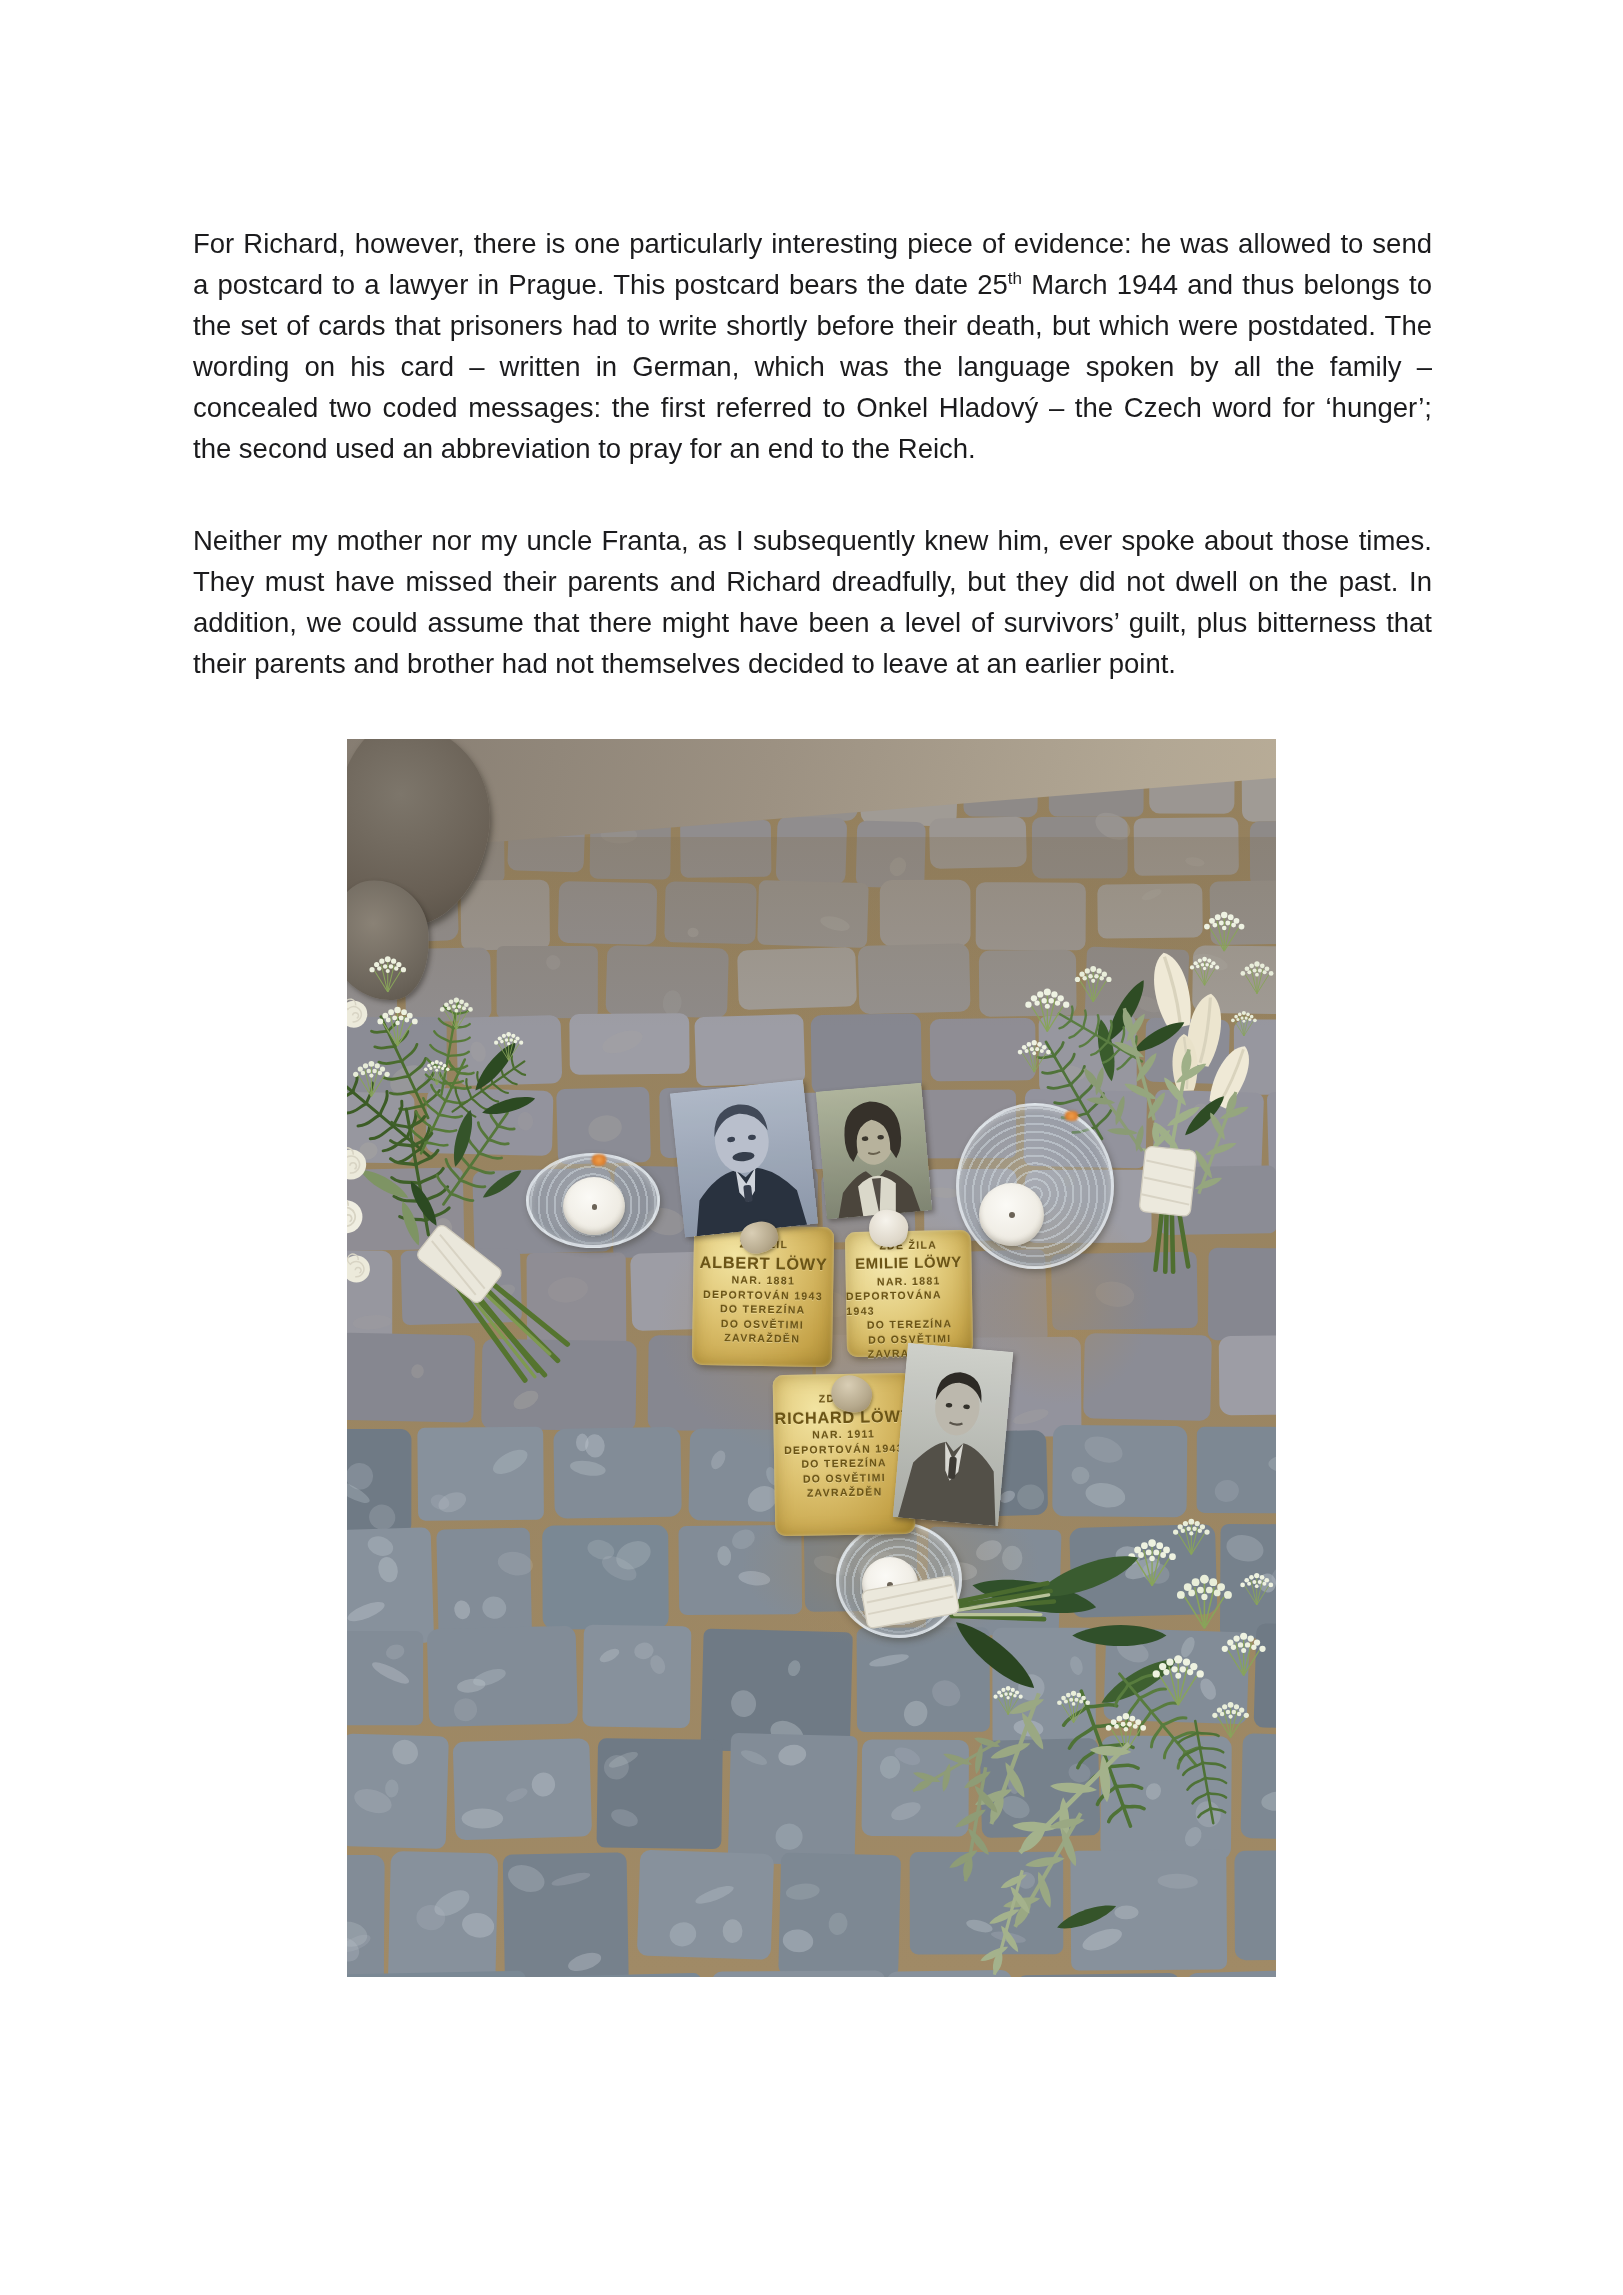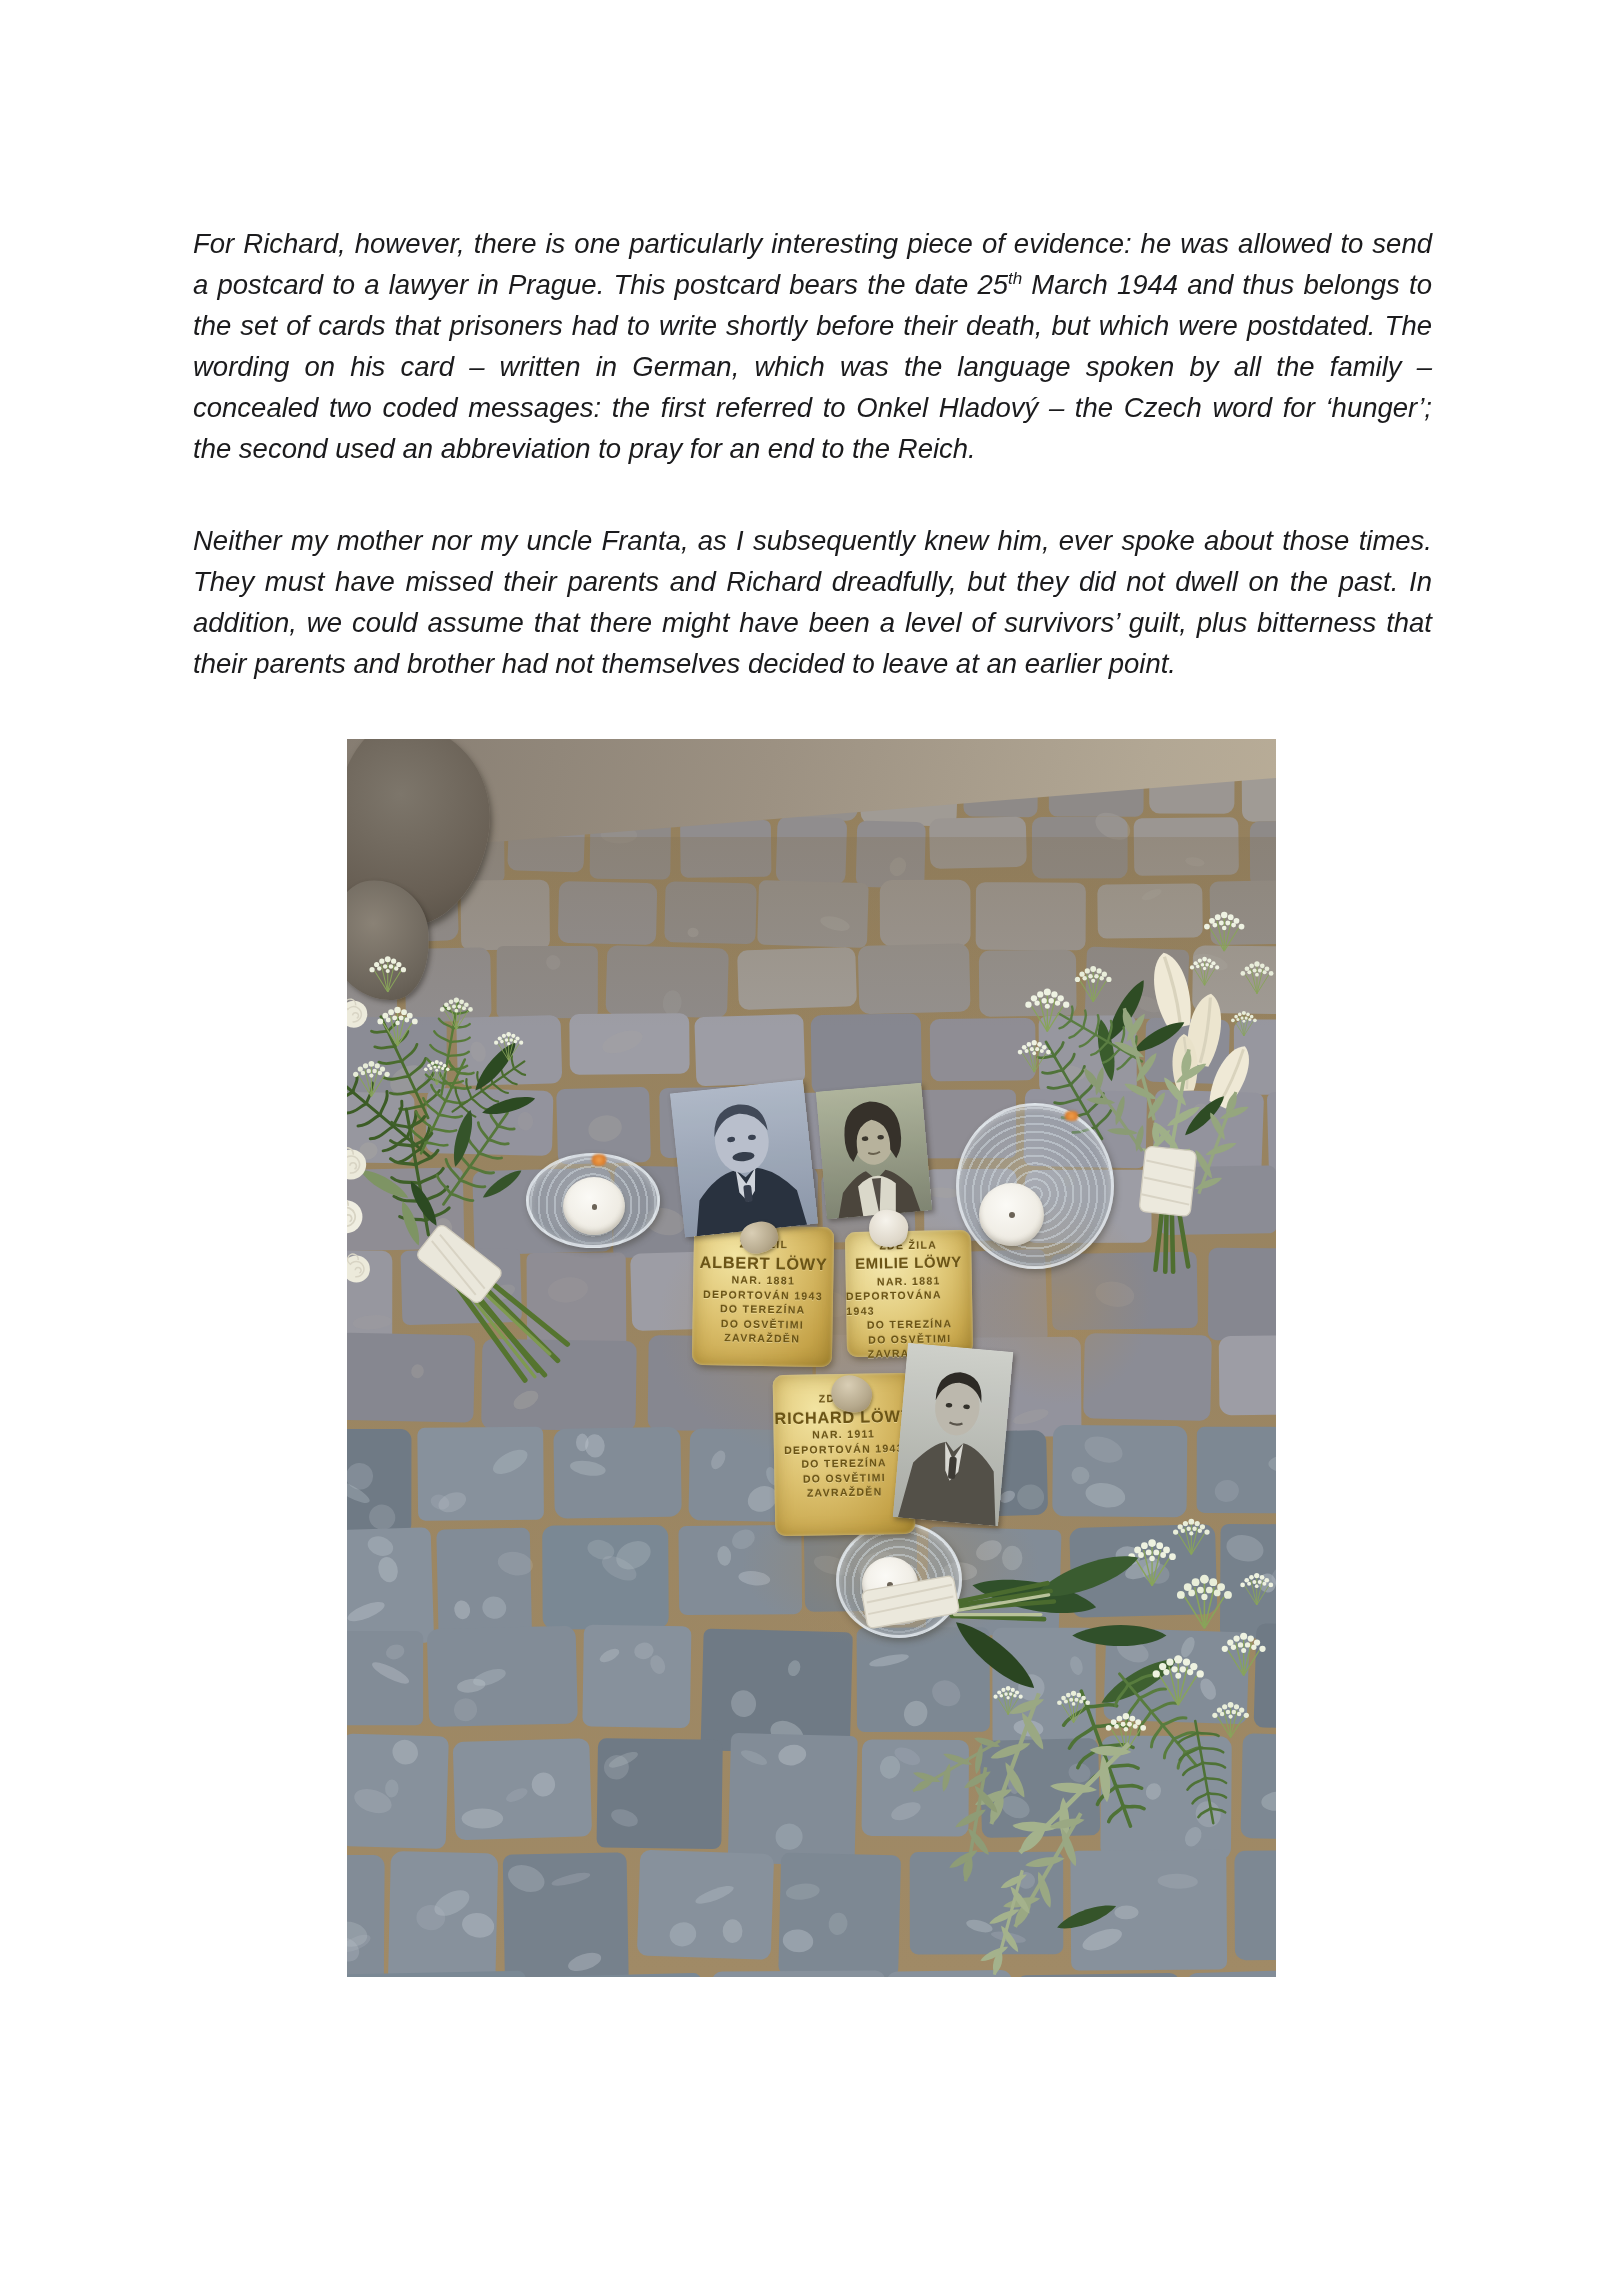--- a/index.html
+++ b/index.html
@@ -1,19 +1,19 @@
 <!DOCTYPE html>
 <html style="font-size:10.5px"><head>
 <meta charset="utf-8">
 <style>
   html,body{margin:0;padding:0;background:#ffffff;}
   .page{position:relative;width:1623px;height:2295px;background:#ffffff;overflow:hidden;
         font-family:"Liberation Sans",sans-serif;}
   .body-text{position:absolute;left:193px;width:1239px;margin:0;text-align:justify;
-             font-size:27.5px;line-height:41px;color:#1b1b1d;font-style:italic;}
+             font-size:27.5px;line-height:41px;color:#1b1b1d;}
   .body-text sup{font-size:17px;line-height:0;vertical-align:super;}
 
   
   .photo-figure{position:absolute;left:347px;top:739px;width:929px;height:1238px;margin:0;
                 overflow:hidden;background:linear-gradient(#94805d,#a08a66);}
   .photo-figure *{position:absolute;}
   #cobbles{left:0;top:0;}
   .sand{border-radius:50%;pointer-events:none;}
   .tintband{left:0;top:98px;width:929px;height:190px;background:linear-gradient(rgba(130,112,82,.30),rgba(130,112,82,0));}
 

